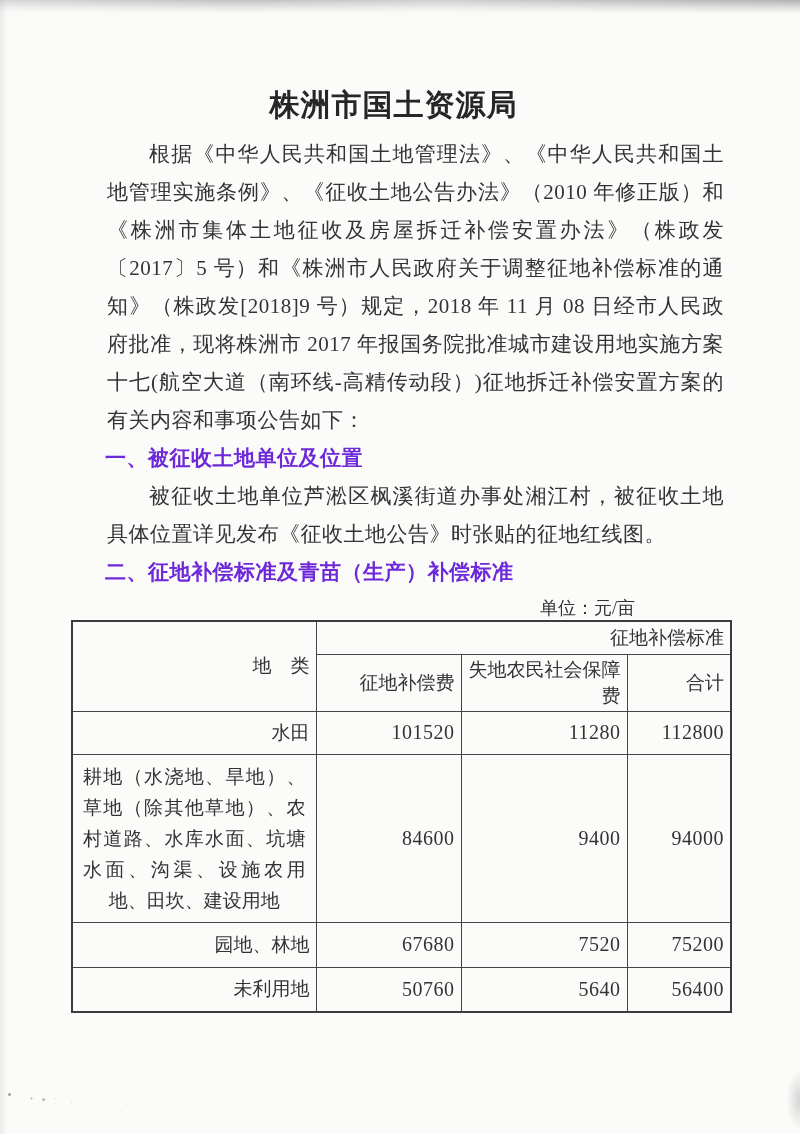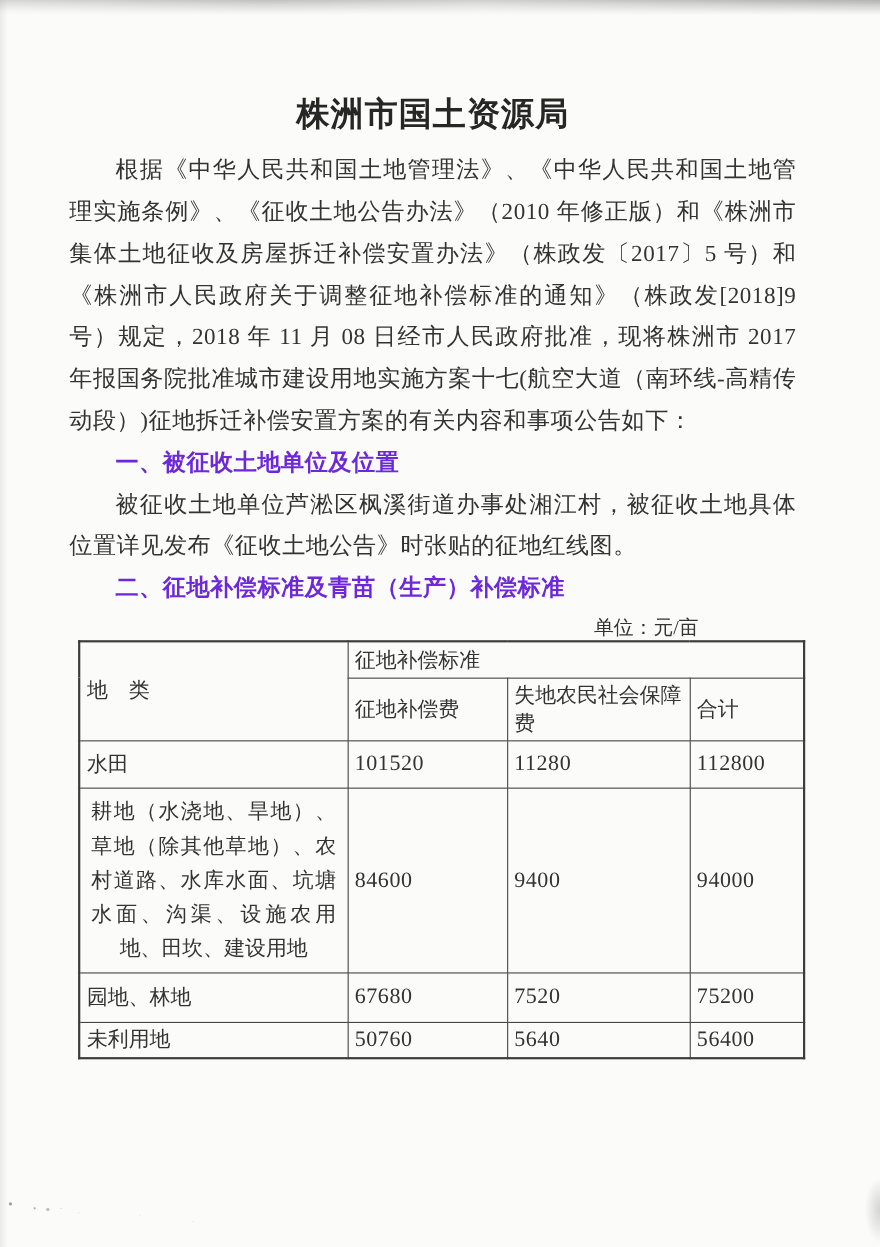--- a/index.html
+++ b/index.html
@@ -37,51 +37,51 @@
   .scan-smudge-bottom-right {
     position: absolute; right: 0; top: 1070px; width: 14px; height: 60px;
     background: radial-gradient(ellipse at 100% 50%, rgba(120,120,120,0.30), rgba(255,255,255,0) 70%);
   }
   .content { padding: 86px 76px 0 63px; }
   .title { text-align: center; font-size: 30px; line-height: 38px; font-weight: 600; letter-spacing: 1px; color: #262626; }
   .title2 { margin-top: 7px; }
   .doc-number { text-align: center; font-size: 19px; line-height: 26px; margin-top: 12px; letter-spacing: 1px; color: #333; }
   .para {
     font-size: 21px; line-height: 38px; letter-spacing: 0.5px;
-    text-align: justify; text-indent: 2em; margin-top: 11px; color: #333;
+    text-align: justify; text-indent: 2em; margin-top: 11px; color: #333; margin-left: 44px;
   }
   .section-heading {
     font-size: 21px; line-height: 38px; letter-spacing: 0.5px;
     font-weight: 700; text-indent: 2em; color: #6d28d9;
   }
   .unit-label {
     width: 667px; margin-top: 5px; margin-bottom: 0;
     text-align: right; padding-right: 95px;
     font-size: 18px; line-height: 24px; color: #333;
   }
   table.comp-table {
     margin-left: 8px;
     border-collapse: collapse;
     table-layout: fixed;
     width: 659px;
     border: 2px solid #3c3c3c;
   }
   .comp-table td {
     border: 1.5px solid #454545;
-    text-align: left; vertical-align: middle;
+    text-align: right; vertical-align: middle;
     font-size: 19px; color: #333;
     padding: 2px 6px;
   }
   .comp-table td.num { font-size: 20px; letter-spacing: 0.5px; }
   .row-hdr1 { height: 33px; }
   .row-hdr2 { height: 34px; }
   .row-1 { height: 43px; }
   .row-2 { height: 150px; }
   .row-3 { height: 45px; }
-  .row-4 { height: 33px; font-family: Liberation Serif, serif; }
+  .row-4 { height: 45px; font-family: Liberation Serif, serif; }
   td.land-long {
     text-align: justify; text-align-last: center;
     padding: 6px 10px; line-height: 31px; font-size: 19px;
   }
 </style>
 </head>
 <body>
 
 <div class="scan-shadow-top"></div>
 <div class="scan-edge-left"></div>

